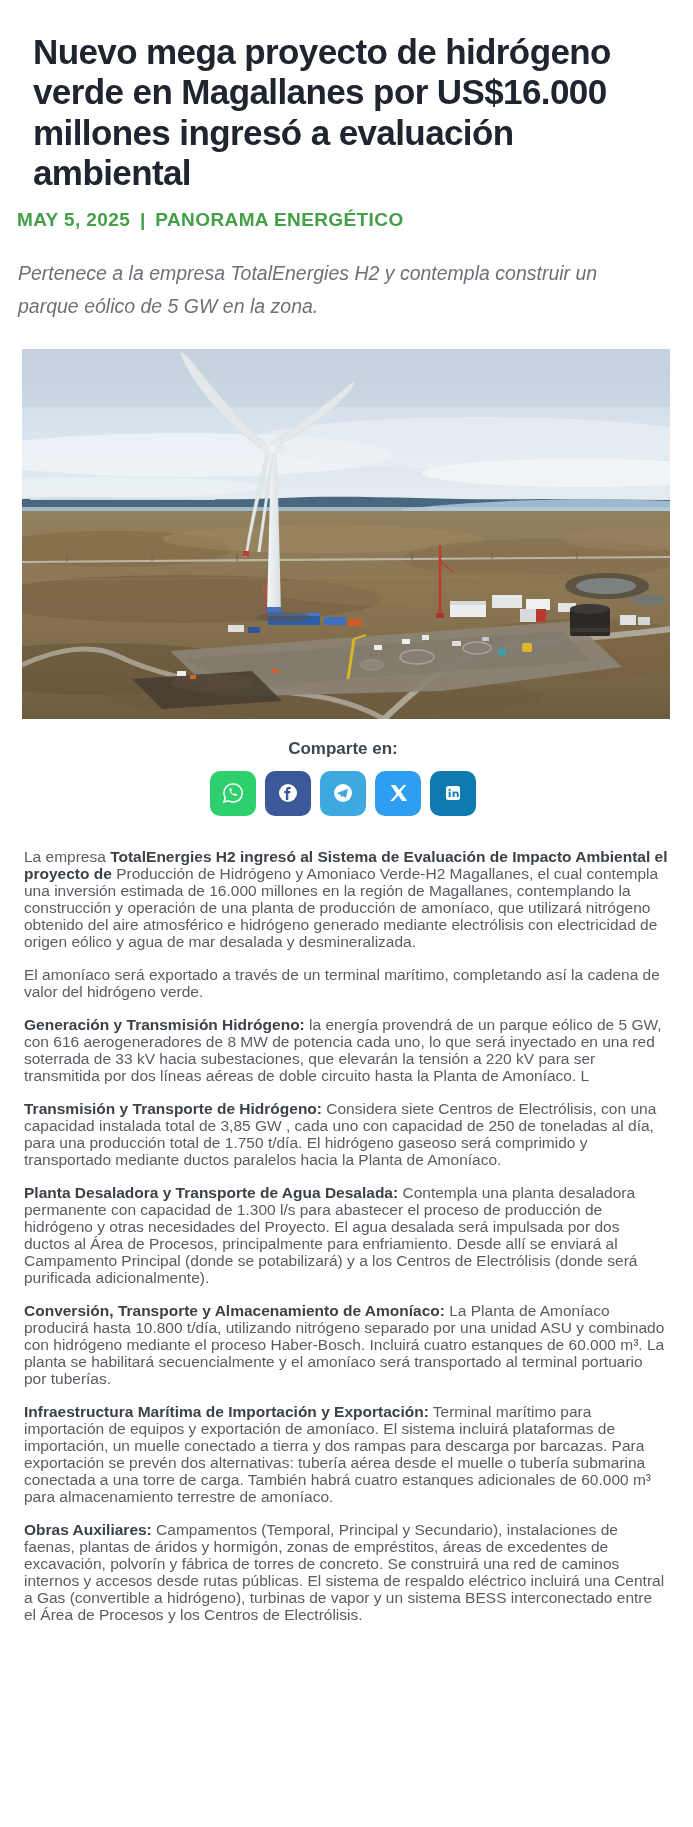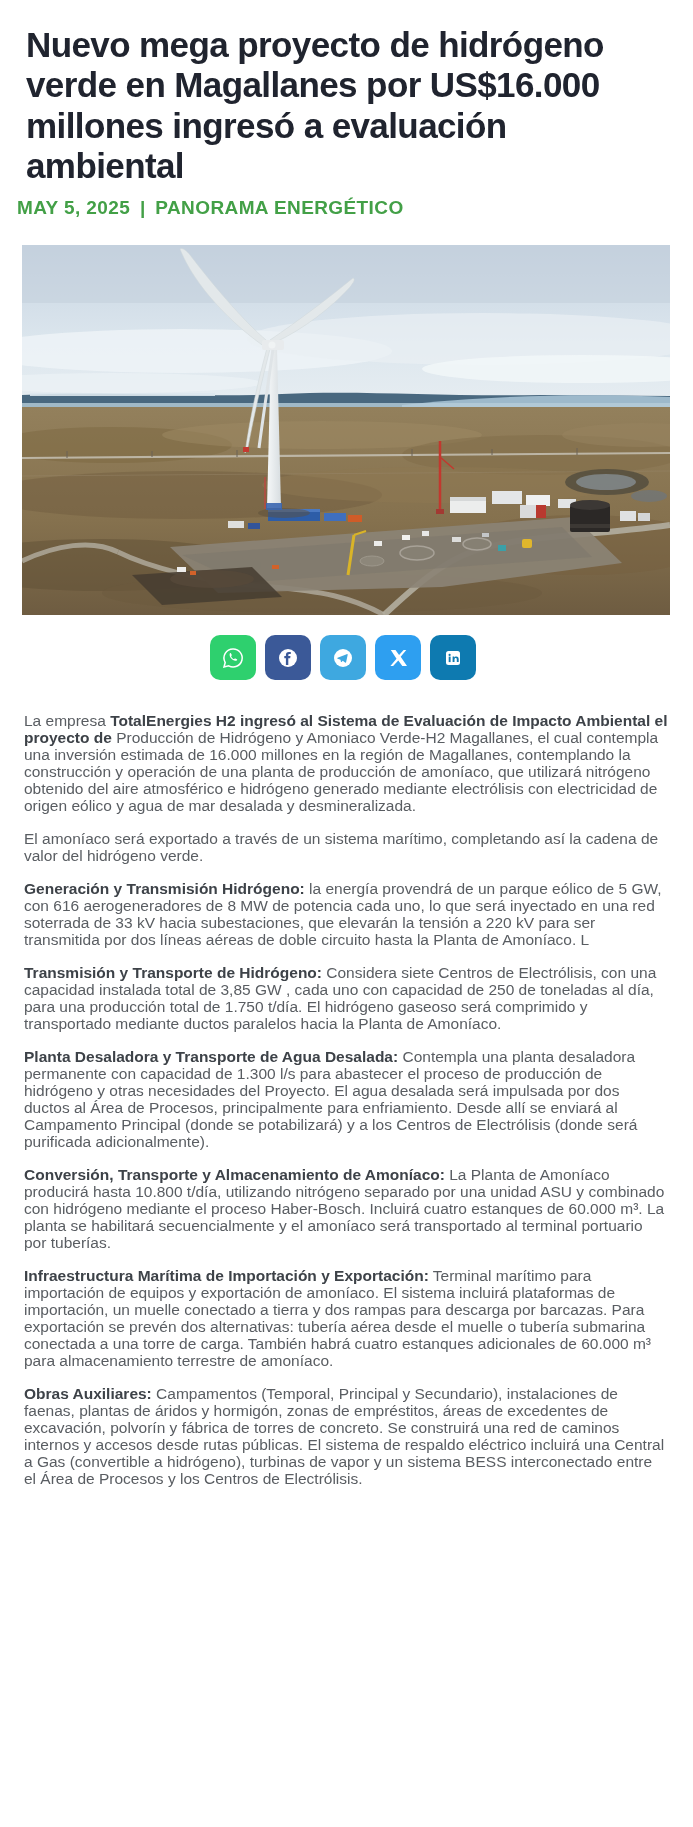--- a/index.html
+++ b/index.html
@@ -6,21 +6,21 @@
   html, body { margin: 0; padding: 0; background: #fff; }
   body {
     width: 693px;
     min-height: 1827px;
     font-family: "Liberation Sans", sans-serif;
     -webkit-font-smoothing: antialiased;
   }
   .container { padding: 16px 24px 26px 17px; }
 
   h1.title {
-    margin: 9px;
+    margin: 16px;
     font-size: 35px;
     line-height: 1.15;
     font-weight: 700;
     color: #20242f;
     letter-spacing: -0.6px;
   }
   .meta {
     margin-top: 11px;
     font-size: 19px;
     font-weight: 700;
@@ -83,20 +83,21 @@
 <div class="container">
 
   <h1 class="title" style="color: rgb(32, 36, 47);">Nuevo mega proyecto de hidrógeno verde en Magallanes por US$16.000 millones ingresó a evaluación ambiental</h1>
 
   <div class="meta">
     <span style="color: rgb(67, 160, 71);">MAY 5, 2025</span>
     <span style="color: rgb(67, 160, 71);">|</span>
     <span class="category" style="color: rgb(67, 160, 71);">PANORAMA ENERGÉTICO</span>
   </div>
 
+  <p class="subtitle">Pertenece a la empresa TotalEnergies H2 y contempla construir un parque eólico de 5 GW en la zona.</p>
 
   <figure class="hero">
     <svg viewBox="0 0 648 370" width="648" height="370">
       <defs>
         <linearGradient id="sky" x1="0" y1="0" x2="0" y2="1">
           <stop offset="0" stop-color="#c7d4e2"></stop>
           <stop offset="0.6" stop-color="#dde7ee"></stop>
           <stop offset="1" stop-color="#e8eef2"></stop>
         </linearGradient>
         <linearGradient id="land" x1="0" y1="0" x2="0" y2="1">
@@ -211,20 +212,21 @@
         <path d="M248,104 C240,135 232,170 226,202 L223,208 C228,172 236,136 245,103 Z"></path>
       </g>
       <path d="M251,104 C246,140 241,172 237,203" stroke="#dfe4e7" stroke-width="3" fill="none"></path>
       <rect x="221" y="202" width="6" height="5" fill="#c43a31"></rect>
       <rect x="240" y="95" width="22" height="10" rx="2" fill="#e8ebed"></rect>
       <circle cx="250" cy="100" r="3.5" fill="#f0f3f4"></circle>
     </svg>
   </figure>
 
   <div class="share">
+    <div class="share-label">Comparte en:</div>
     <div class="share-buttons">
 
       <a class="share-btn" style="background-color: rgb(46, 208, 110); color: rgb(46, 208, 110);">
         <svg viewBox="0 0 24 24">
           <path d="M12 3a9 9 0 0 0-7.8 13.5L3 21l4.7-1.2A9 9 0 1 0 12 3z" fill="none" stroke="#fff" stroke-width="1.5"></path>
           <path d="M8.8 7.6c.3-.7.9-.7 1.2-.1l.7 1.3c.2.4 0 .8-.3 1.1-.3.3-.3.7 0 1.2.4.7 1.1 1.4 1.9 1.8.4.2.8.2 1.1-.1.3-.3.7-.5 1.1-.3l1.3.7c.6.3.6.9-.1 1.3-3.1 1.6-8.1-3.3-6.9-6.9z" fill="#fff"></path>
         </svg>
       </a>
 
       <a class="share-btn" style="background-color: rgb(59, 89, 152); color: rgb(59, 89, 152);">
@@ -254,21 +256,21 @@
           <rect x="7.7" y="10.6" width="1.9" height="5.5" fill="currentColor"></rect>
           <path d="M11.5 10.6h1.8v.9c.3-.6 1-1.1 2-1.1 1.6 0 2.4 1 2.4 2.8v2.9h-1.9v-2.6c0-.9-.3-1.5-1.1-1.5-.7 0-1.2.5-1.2 1.5v2.6h-1.9v-5.5z" fill="currentColor"></path>
         </svg>
       </a>
 
     </div>
   </div>
 
   <div class="article-body">
       <p><span>La empresa </span><strong>TotalEnergies H2 ingresó al Sistema de Evaluación de Impacto Ambiental el proyecto de </strong><span>Producción de Hidrógeno y Amoniaco Verde-H2 Magallanes, el cual contempla una inversión estimada de 16.000 millones en la región de Magallanes, contemplando la construcción y operación de una planta de producción de amoníaco, que utilizará nitrógeno obtenido del aire atmosférico e hidrógeno generado mediante electrólisis con electricidad de origen eólico y agua de mar desalada y desmineralizada.</span></p>
-      <p><span>El amoníaco será exportado a través de un sistema marítimo, completando así la cadena de valor del hidrógeno verde.</span></p>
+      <p><span>El amoníaco será exportado a través de un terminal marítimo, completando así la cadena de valor del hidrógeno verde.</span></p>
       <p><strong>Generación y Transmisión Hidrógeno:</strong><span> la energía provendrá de un parque eólico de 5 GW, con 616 aerogeneradores de 8 MW de potencia cada uno, lo que será inyectado en una red soterrada de 33 kV hacia subestaciones, que elevarán la tensión a 220 kV para ser transmitida por dos líneas aéreas de doble circuito hasta la Planta de Amoníaco. L</span></p>
       <p><strong>Transmisión y Transporte de Hidrógeno:</strong><span> Considera siete Centros de Electrólisis, con una capacidad instalada total de 3,85 GW , cada uno con capacidad de 250 de toneladas al día, para una producción total de 1.750 t/día. El hidrógeno gaseoso será comprimido y transportado mediante ductos paralelos hacia la Planta de Amoníaco.</span></p>
       <p><strong>Planta Desaladora y Transporte de Agua Desalada:</strong><span> Contempla una planta desaladora permanente con capacidad de 1.300 l/s para abastecer el proceso de producción de hidrógeno y otras necesidades del Proyecto. El agua desalada será impulsada por dos ductos al Área de Procesos, principalmente para enfriamiento. Desde allí se enviará al Campamento Principal (donde se potabilizará) y a los Centros de Electrólisis (donde será purificada adicionalmente).</span></p>
       <p><strong>Conversión, Transporte y Almacenamiento de Amoníaco:</strong><span> La Planta de Amoníaco producirá hasta 10.800 t/día, utilizando nitrógeno separado por una unidad ASU y combinado con hidrógeno mediante el proceso Haber-Bosch. Incluirá cuatro estanques de 60.000 m³. La planta se habilitará secuencialmente y el amoníaco será transportado al terminal portuario por tuberías.</span></p>
       <p><strong>Infraestructura Marítima de Importación y Exportación:</strong><span> Terminal marítimo para importación de equipos y exportación de amoníaco. El sistema incluirá plataformas de importación, un muelle conectado a tierra y dos rampas para descarga por barcazas. Para exportación se prevén dos alternativas: tubería aérea desde el muelle o tubería submarina conectada a una torre de carga. También habrá cuatro estanques adicionales de 60.000 m³ para almacenamiento terrestre de amoníaco.</span></p>
       <p><strong>Obras Auxiliares:</strong><span> Campamentos (Temporal, Principal y Secundario), instalaciones de faenas, plantas de áridos y hormigón, zonas de empréstitos, áreas de excedentes de excavación, polvorín y fábrica de torres de concreto. Se construirá una red de caminos internos y accesos desde rutas públicas. El sistema de respaldo eléctrico incluirá una Central a Gas (convertible a hidrógeno), turbinas de vapor y un sistema BESS interconectado entre el Área de Procesos y los Centros de Electrólisis.</span></p>
     </div>
 
 </div>
 

